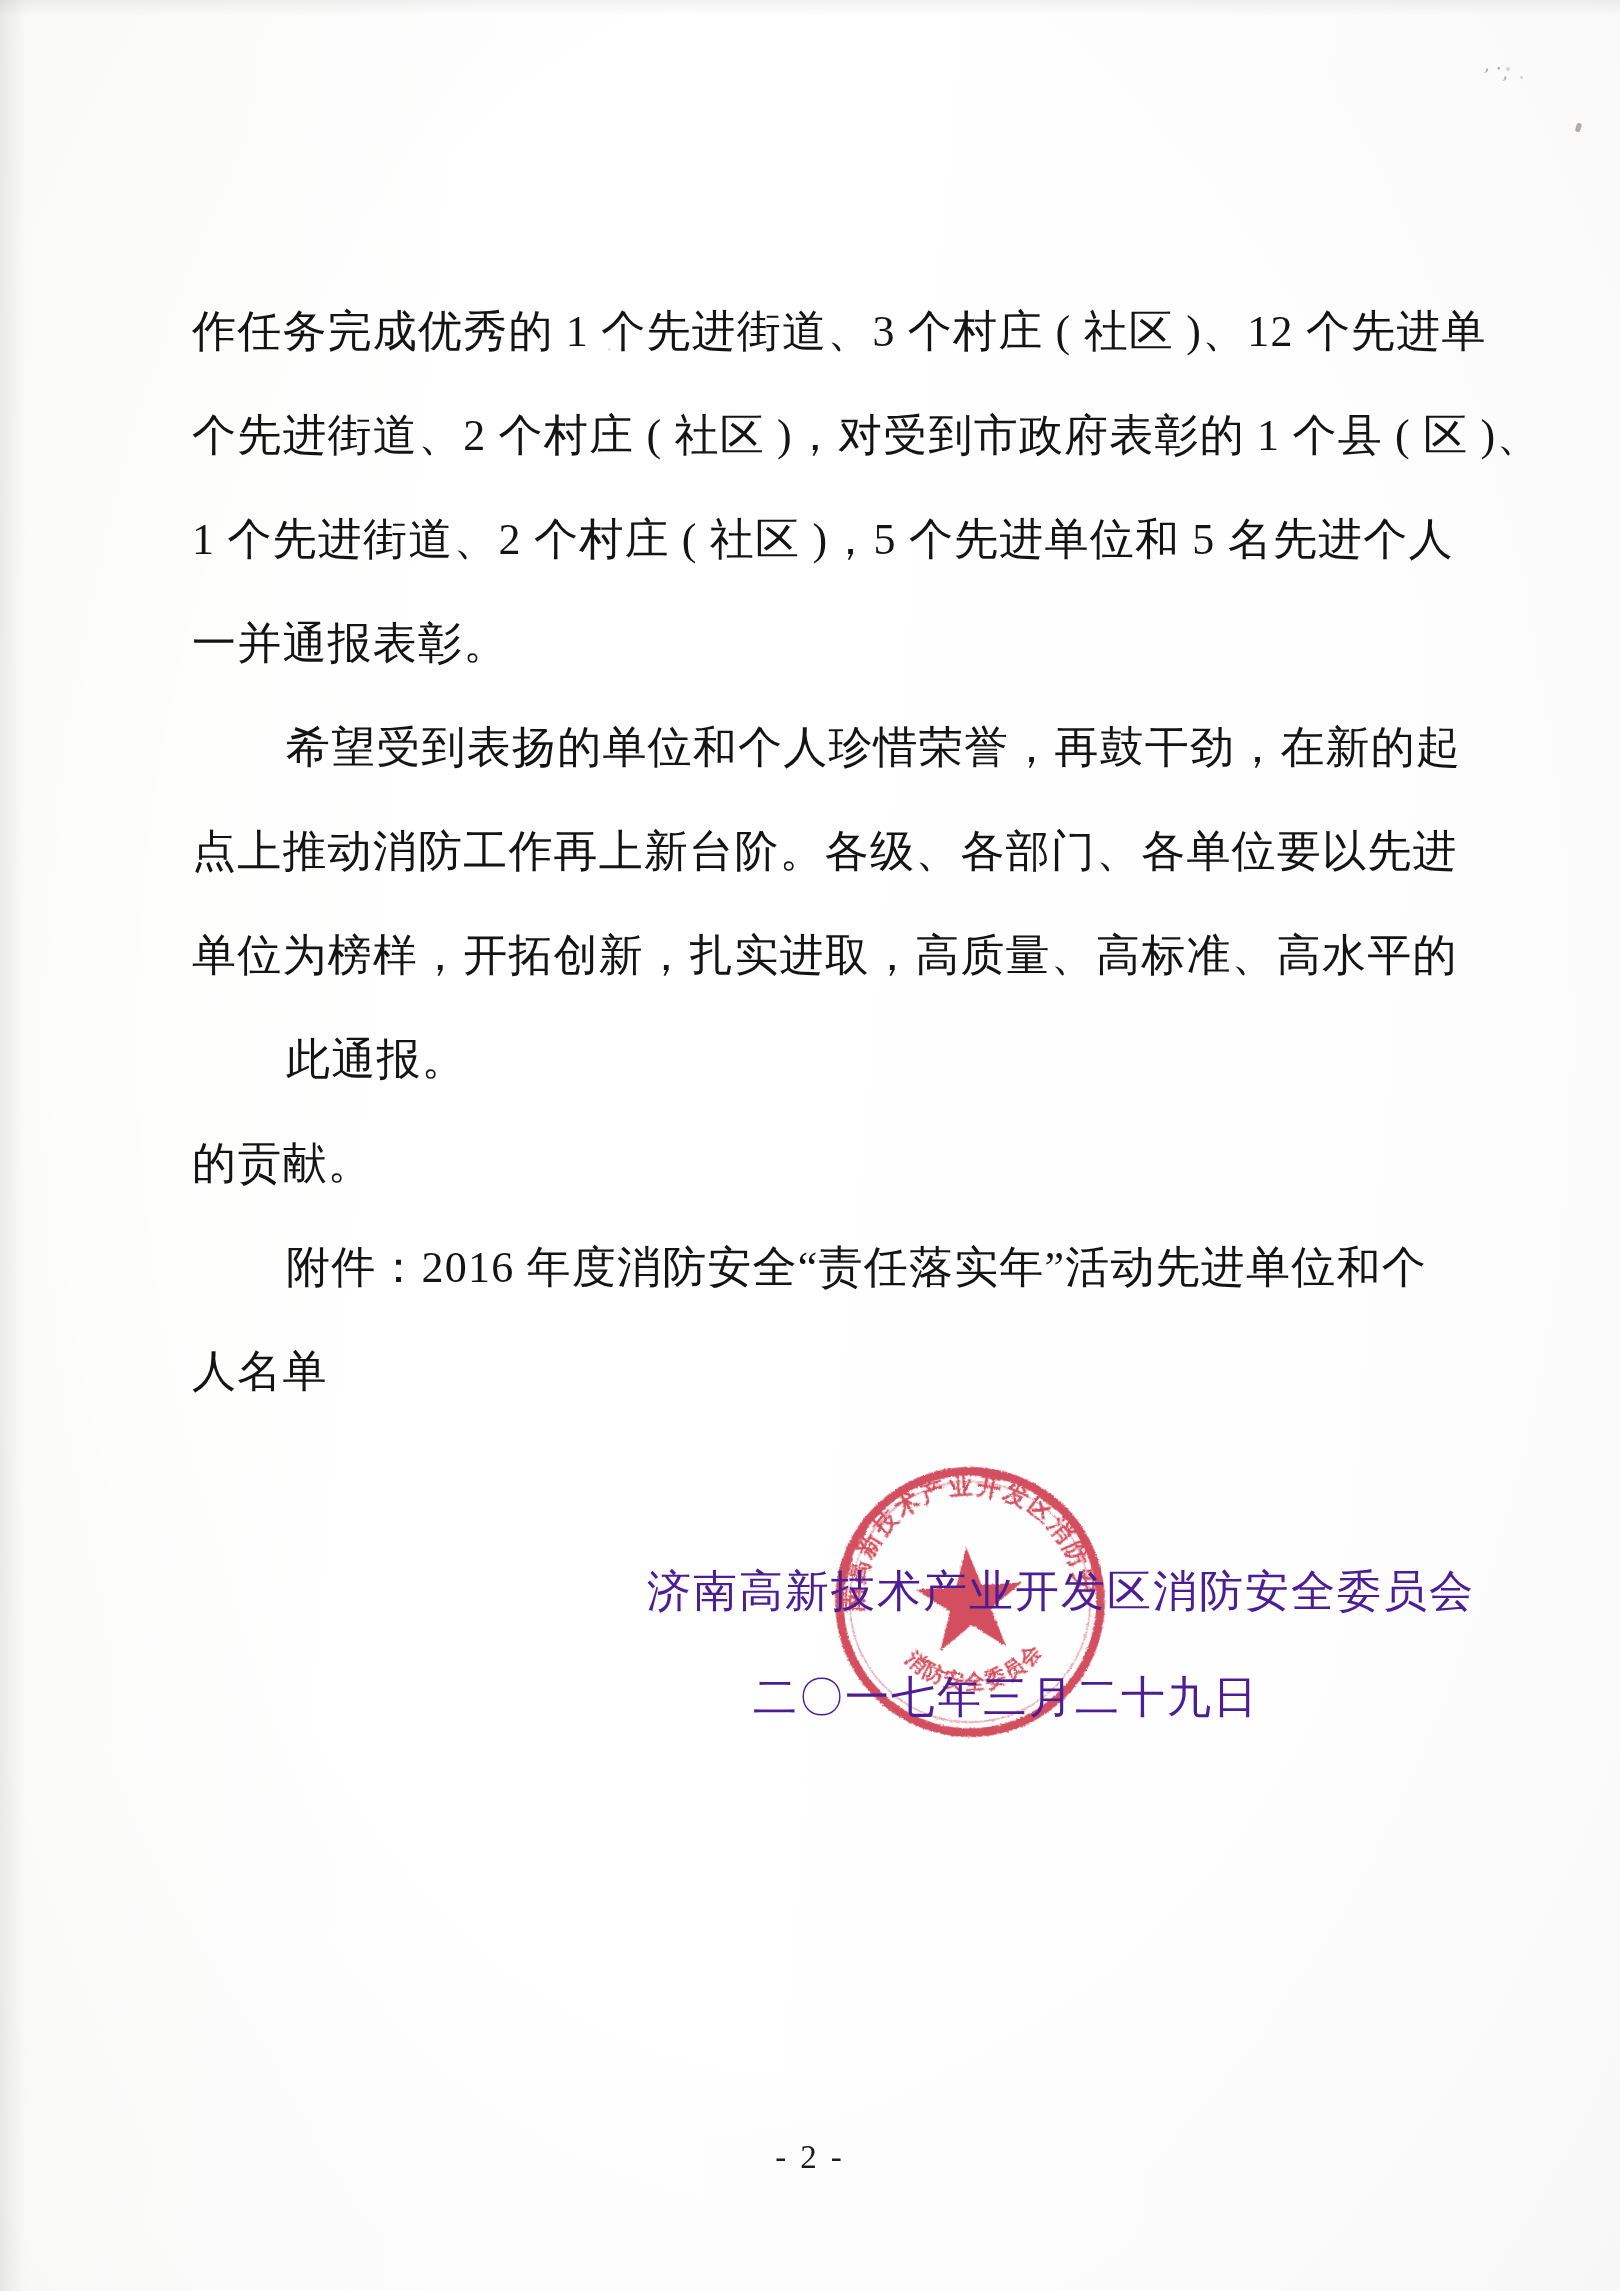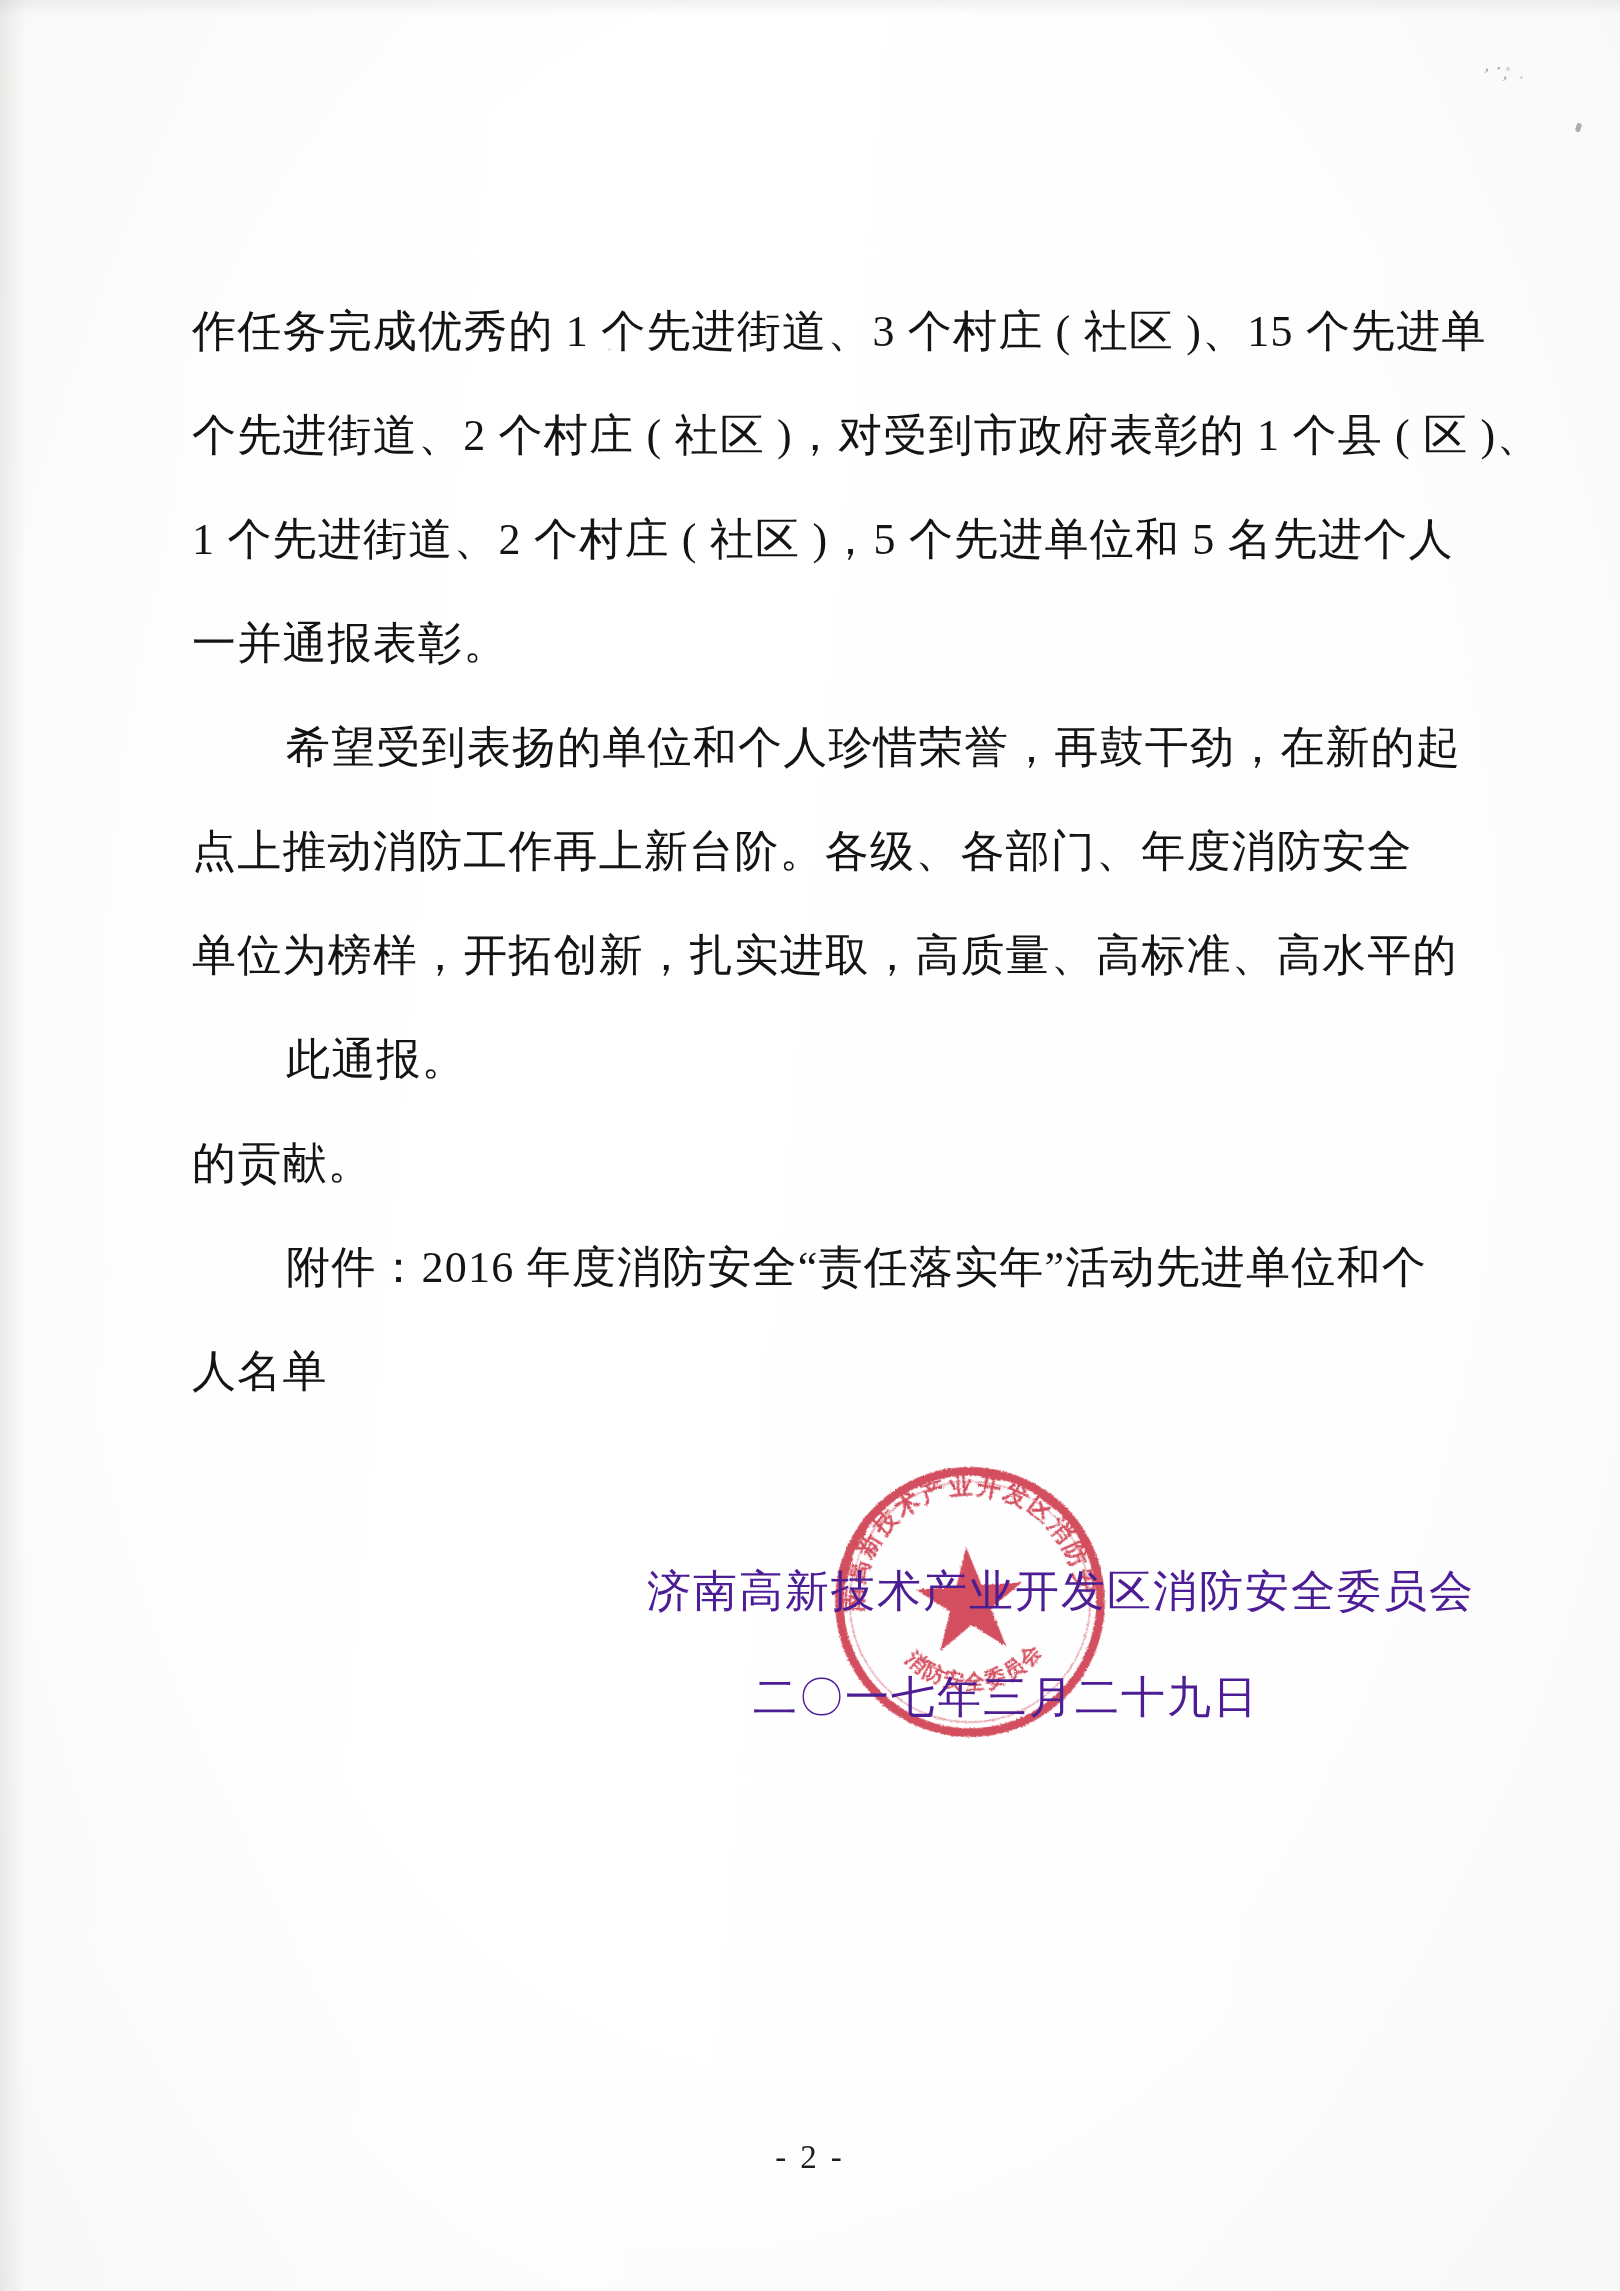--- a/index.html
+++ b/index.html
@@ -128,26 +128,26 @@
   <div class="edge-shadow-top"></div>
 
   <div class="corner-mark" style="left:1486px; top:59px; transform:rotate(24deg);">, ⸱ ,</div>
   <div class="speck dark" style="left:1576px; top:123px; width:4.9px; height:8.8px; border-radius:2px; transform:rotate(18deg);"></div>
   <div class="speck" style="left:1506px; top:67px; width:3.9px; height:3.9px;"></div>
   <div class="speck" style="left:1520px; top:76px; width:2.9px; height:2.9px;"></div>
   <div class="speck" style="left:608px; top:348px; width:2.9px; height:2.9px; opacity:.5;"></div>
   <div class="speck" style="left:1108px; top:740px; width:3.9px; height:3.9px; opacity:.45;"></div>
 
   <div class="body-text">
-    <div class="line">作任务完成优秀的 1 个先进街道、3 个村庄 ( 社区 )、15 个先进单</div>
+    <div class="line">作任务完成优秀的 1 个先进街道、3 个村庄 ( 社区 )、12 个先进单</div>
     <div class="line">个先进街道、2 个村庄 ( 社区 )，对受到市政府表彰的 1 个县 ( 区 )、</div>
     <div class="line">1 个先进街道、2 个村庄 ( 社区 )，5 个先进单位和 5 名先进个人</div>
     <div class="line">一并通报表彰。</div>
     <div class="line indent">希望受到表扬的单位和个人珍惜荣誉，再鼓干劲，在新的起</div>
-    <div class="line">点上推动消防工作再上新台阶。各级、各部门、年度消防安全</div>
+    <div class="line">点上推动消防工作再上新台阶。各级、各部门、各单位要以先进</div>
     <div class="line">单位为榜样，开拓创新，扎实进取，高质量、高标准、高水平的</div>
     <div class="line indent">此通报。</div>
     <div class="line">的贡献。</div>
     <div class="line indent">附件：2016 年度消防安全“责任落实年”活动先进单位和个</div>
     <div class="line">人名单</div>
   </div>
 
   <div class="seal">
     <svg viewBox="0 0 300 300" xmlns="http://www.w3.org/2000/svg">
       <defs>

